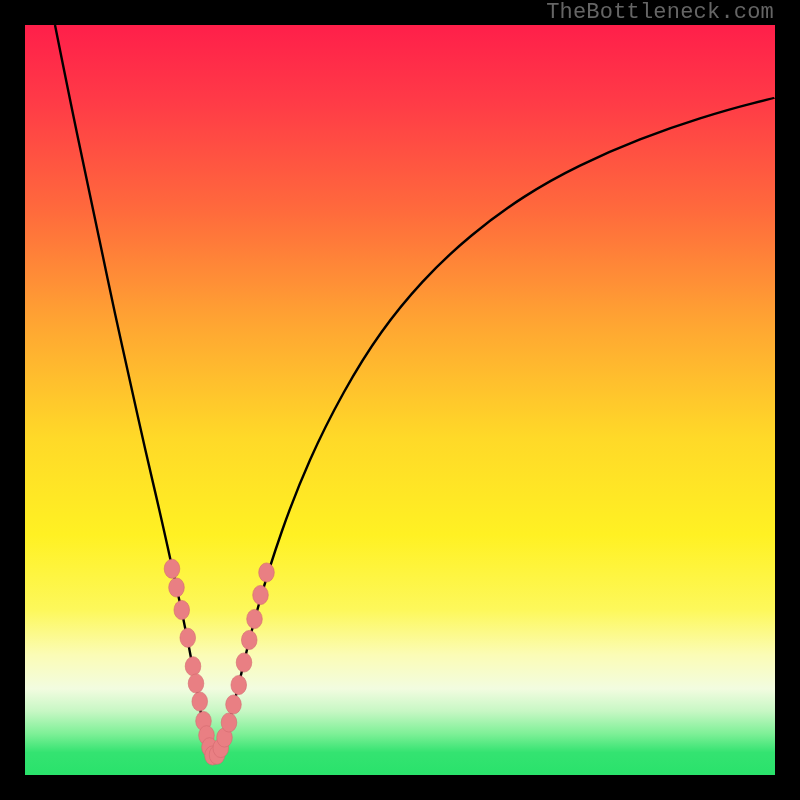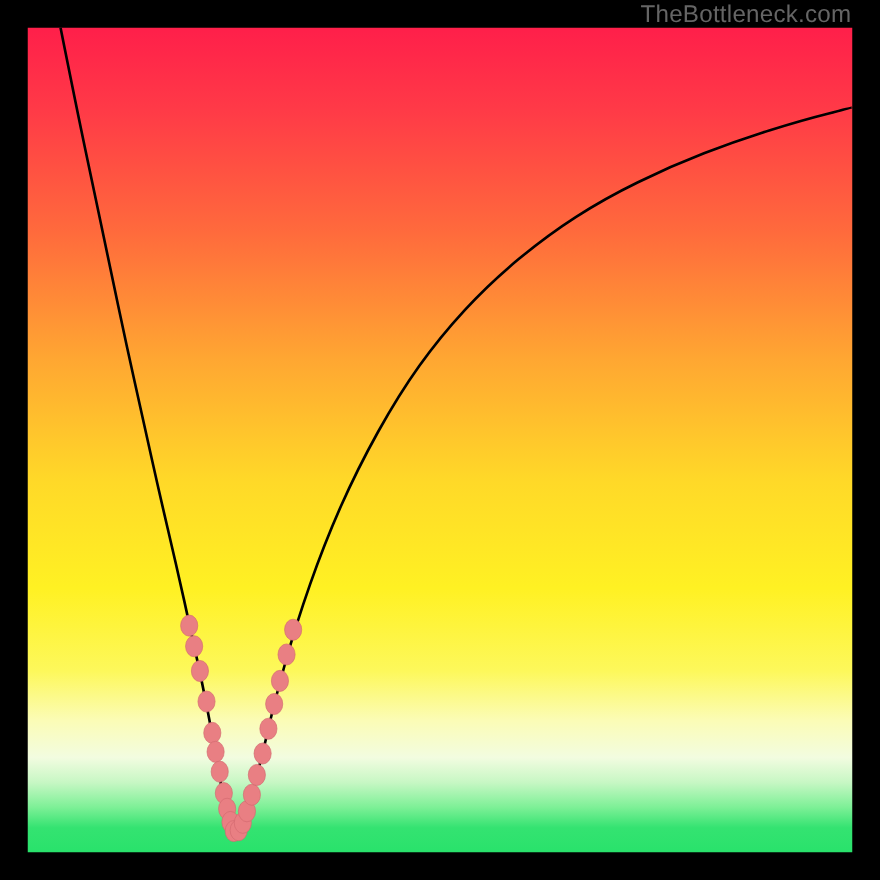--- a/index.html
+++ b/index.html
@@ -27,20 +27,21 @@
     height: 750px;
   }
   .watermark {
     position: absolute;
     top: 0px;
     right: 26px;
     font-size: 22px;
     font-weight: 500;
     color: #656565;
     letter-spacing: 0.2px;
+    font-family: Liberation Mono, monospace;
   }
 </style>
 </head>
 <body>
 
 <div class="watermark">TheBottleneck.com</div>
 
 <div class="frame">
   <svg class="plot" id="plot" viewBox="0 0 750 750" preserveAspectRatio="none">
     <defs>

